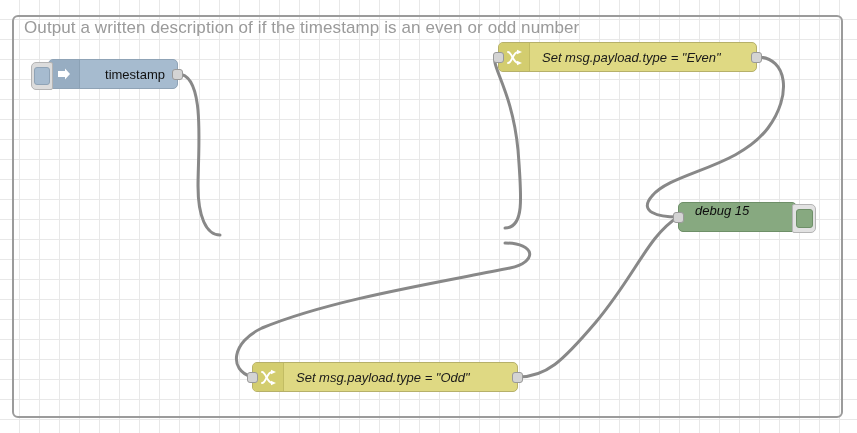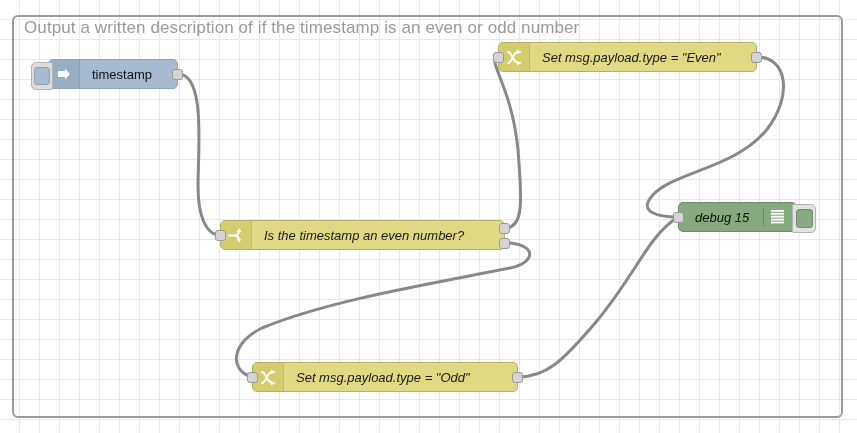--- a/index.html
+++ b/index.html
@@ -97,20 +97,21 @@
   .node.yellow .node-icon-box {
     background: #d3cd6f;
     border-right-color: #c2bc63;
   }
 
   
   .node.inject {
     background: #a6bbcf;
     border-color: #8fa3b6;
     height: 30px;
+    justify-content: space-between;
   }
   .node.inject .node-icon-box {
     background: #97adc2;
     border-right-color: #8ba1b5;
   }
   .node.inject .node-label {
     font-style: normal;
     color: #111;
     font-size: 13px;
   }
@@ -212,35 +213,20 @@
     </div>
     <div class="node-icon-box">
       <svg width="16" height="16" viewBox="0 0 16 16">
         <path d="M2 5 H9 V2.5 L14 8 L9 13.5 V11 H2 Z" fill="#ffffff"></path>
       </svg>
     </div>
     <div class="node-label">timestamp</div>
     <div class="port out" style="top:9px;"></div>
   </div>
 
-  <div class="node yellow" style="left:220px; top:220px; width:285px;">
-    <div class="port in" style="top:9px;"></div>
-    <div class="node-icon-box">
-      <svg width="17" height="17" viewBox="0 0 17 17">
-        <path d="M1 8.5 H6" stroke="#ffffff" stroke-width="1.9" fill="none" stroke-linecap="round"></path>
-        <path d="M6 8.5 C 10 8.5, 11 5.5, 11 3.2" stroke="#ffffff" stroke-width="1.9" fill="none" stroke-linecap="round"></path>
-        <path d="M6 8.5 C 10 8.5, 11 11.5, 11 13.8" stroke="#ffffff" stroke-width="1.9" fill="none" stroke-linecap="round"></path>
-        <path d="M11 1 L13.4 5 L8.6 5 Z" fill="#ffffff"></path>
-        <path d="M11 16 L13.4 12 L8.6 12 Z" fill="#ffffff"></path>
-      </svg>
-    </div>
-    <div class="node-label">Is the timestamp an even number?</div>
-    <div class="port out" style="top:2px;"></div>
-    <div class="port out" style="top:17px;"></div>
-  </div>
 
   <div class="node yellow" style="left:498px; top:42px; width:259px;">
     <div class="port in" style="top:9px;"></div>
     <div class="node-icon-box">
       <svg width="17" height="17" viewBox="0 0 17 17">
         <path d="M2 3 C 6 3, 7 14, 12 14" stroke="#ffffff" stroke-width="1.9" fill="none" stroke-linecap="round"></path>
         <path d="M2 14 C 6 14, 7 3, 12 3" stroke="#ffffff" stroke-width="1.9" fill="none" stroke-linecap="round"></path>
         <path d="M16 3 L11 0.8 L11 5.2 Z" fill="#ffffff"></path>
         <path d="M16 14 L11 11.8 L11 16.2 Z" fill="#ffffff"></path>
       </svg>
@@ -256,21 +242,21 @@
         <path d="M2 3 C 6 3, 7 14, 12 14" stroke="#ffffff" stroke-width="1.9" fill="none" stroke-linecap="round"></path>
         <path d="M2 14 C 6 14, 7 3, 12 3" stroke="#ffffff" stroke-width="1.9" fill="none" stroke-linecap="round"></path>
         <path d="M16 3 L11 0.8 L11 5.2 Z" fill="#ffffff"></path>
         <path d="M16 14 L11 11.8 L11 16.2 Z" fill="#ffffff"></path>
       </svg>
     </div>
     <div class="node-label">Set msg.payload.type = "Odd"</div>
     <div class="port out" style="top:9px;"></div>
   </div>
 
-  <div class="node debug" style="left:678px; top:202px; width:119px;">
+  <div class="node debug" style="left:678px; top:202px; width:119px;flex-direction:column;">
     <div class="port in" style="top:9px;"></div>
     <div class="node-label">debug 15</div>
     <div class="debug-sep"></div>
     <div class="debug-lines-box">
       <svg width="15" height="16" viewBox="0 0 15 16">
         <rect x="1" y="1" width="13" height="1.8" fill="#ffffff"></rect>
         <rect x="1" y="3.9" width="13" height="1.8" fill="#ffffff"></rect>
         <rect x="1" y="6.8" width="13" height="1.8" fill="#ffffff"></rect>
         <rect x="1" y="9.7" width="13" height="1.8" fill="#ffffff"></rect>
         <rect x="1" y="12.6" width="13" height="1.8" fill="#ffffff"></rect>

